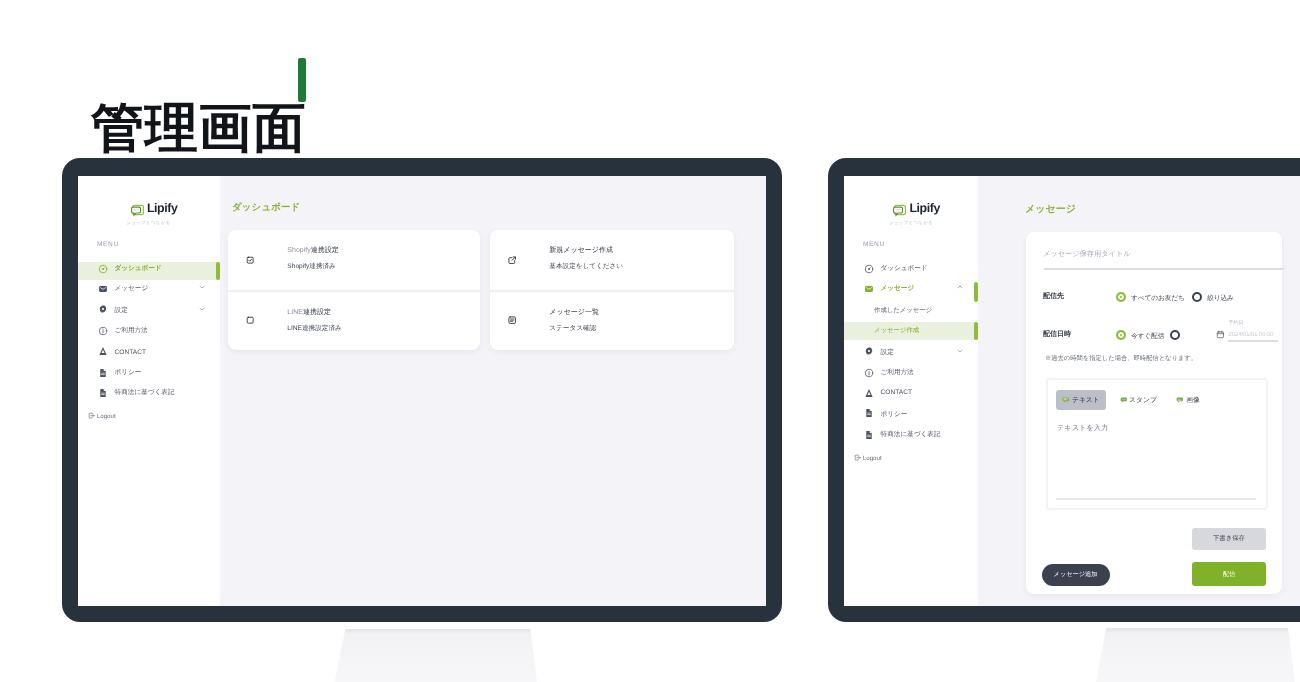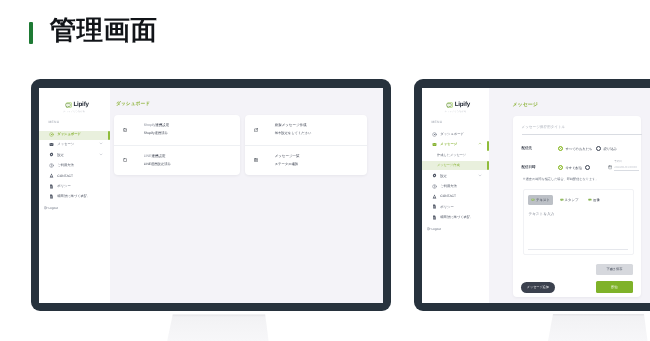--- a/index.html
+++ b/index.html
@@ -1,20 +1,20 @@
 <!DOCTYPE html>
 <html><head>
 <meta charset="utf-8">
 <style>
   html,body{margin:0;padding:0;}
   body{width:650px;height:341px;overflow:hidden;background:#ffffff;
        font-family:"Liberation Sans",sans-serif;-webkit-font-smoothing:antialiased;-moz-osx-font-smoothing:grayscale;text-rendering:geometricPrecision;}
   .page{position:relative;width:650px;height:341px;}
   
-  .heading{position:absolute;left:29px;top:17px;display:flex;align-items:flex-end;}
+  .heading{position:absolute;left:29px;top:29px;display:flex;align-items:flex-end;flex-direction:column;}
   .heading .bar{width:4.2px;height:22px;background:#1e7a34;border-radius:1px;}
   .heading .title{margin-left:16.5px;font-size:26.5px;font-weight:700;color:#111418;letter-spacing:0.4px;line-height:1;}
   
   .monitor{position:absolute;background:#27323d;border-radius:9px;}
   .screen{position:absolute;top:8.5px;left:8px;right:8px;bottom:8.5px;background:#ffffff;overflow:hidden;display:flex;}
   .stands{position:absolute;left:0;top:0;}
 
   
   .sidebar{width:70.5px;flex:0 0 70.5px;background:#ffffff;position:relative;}
   #sb2{width:67px;flex:0 0 67px;}

